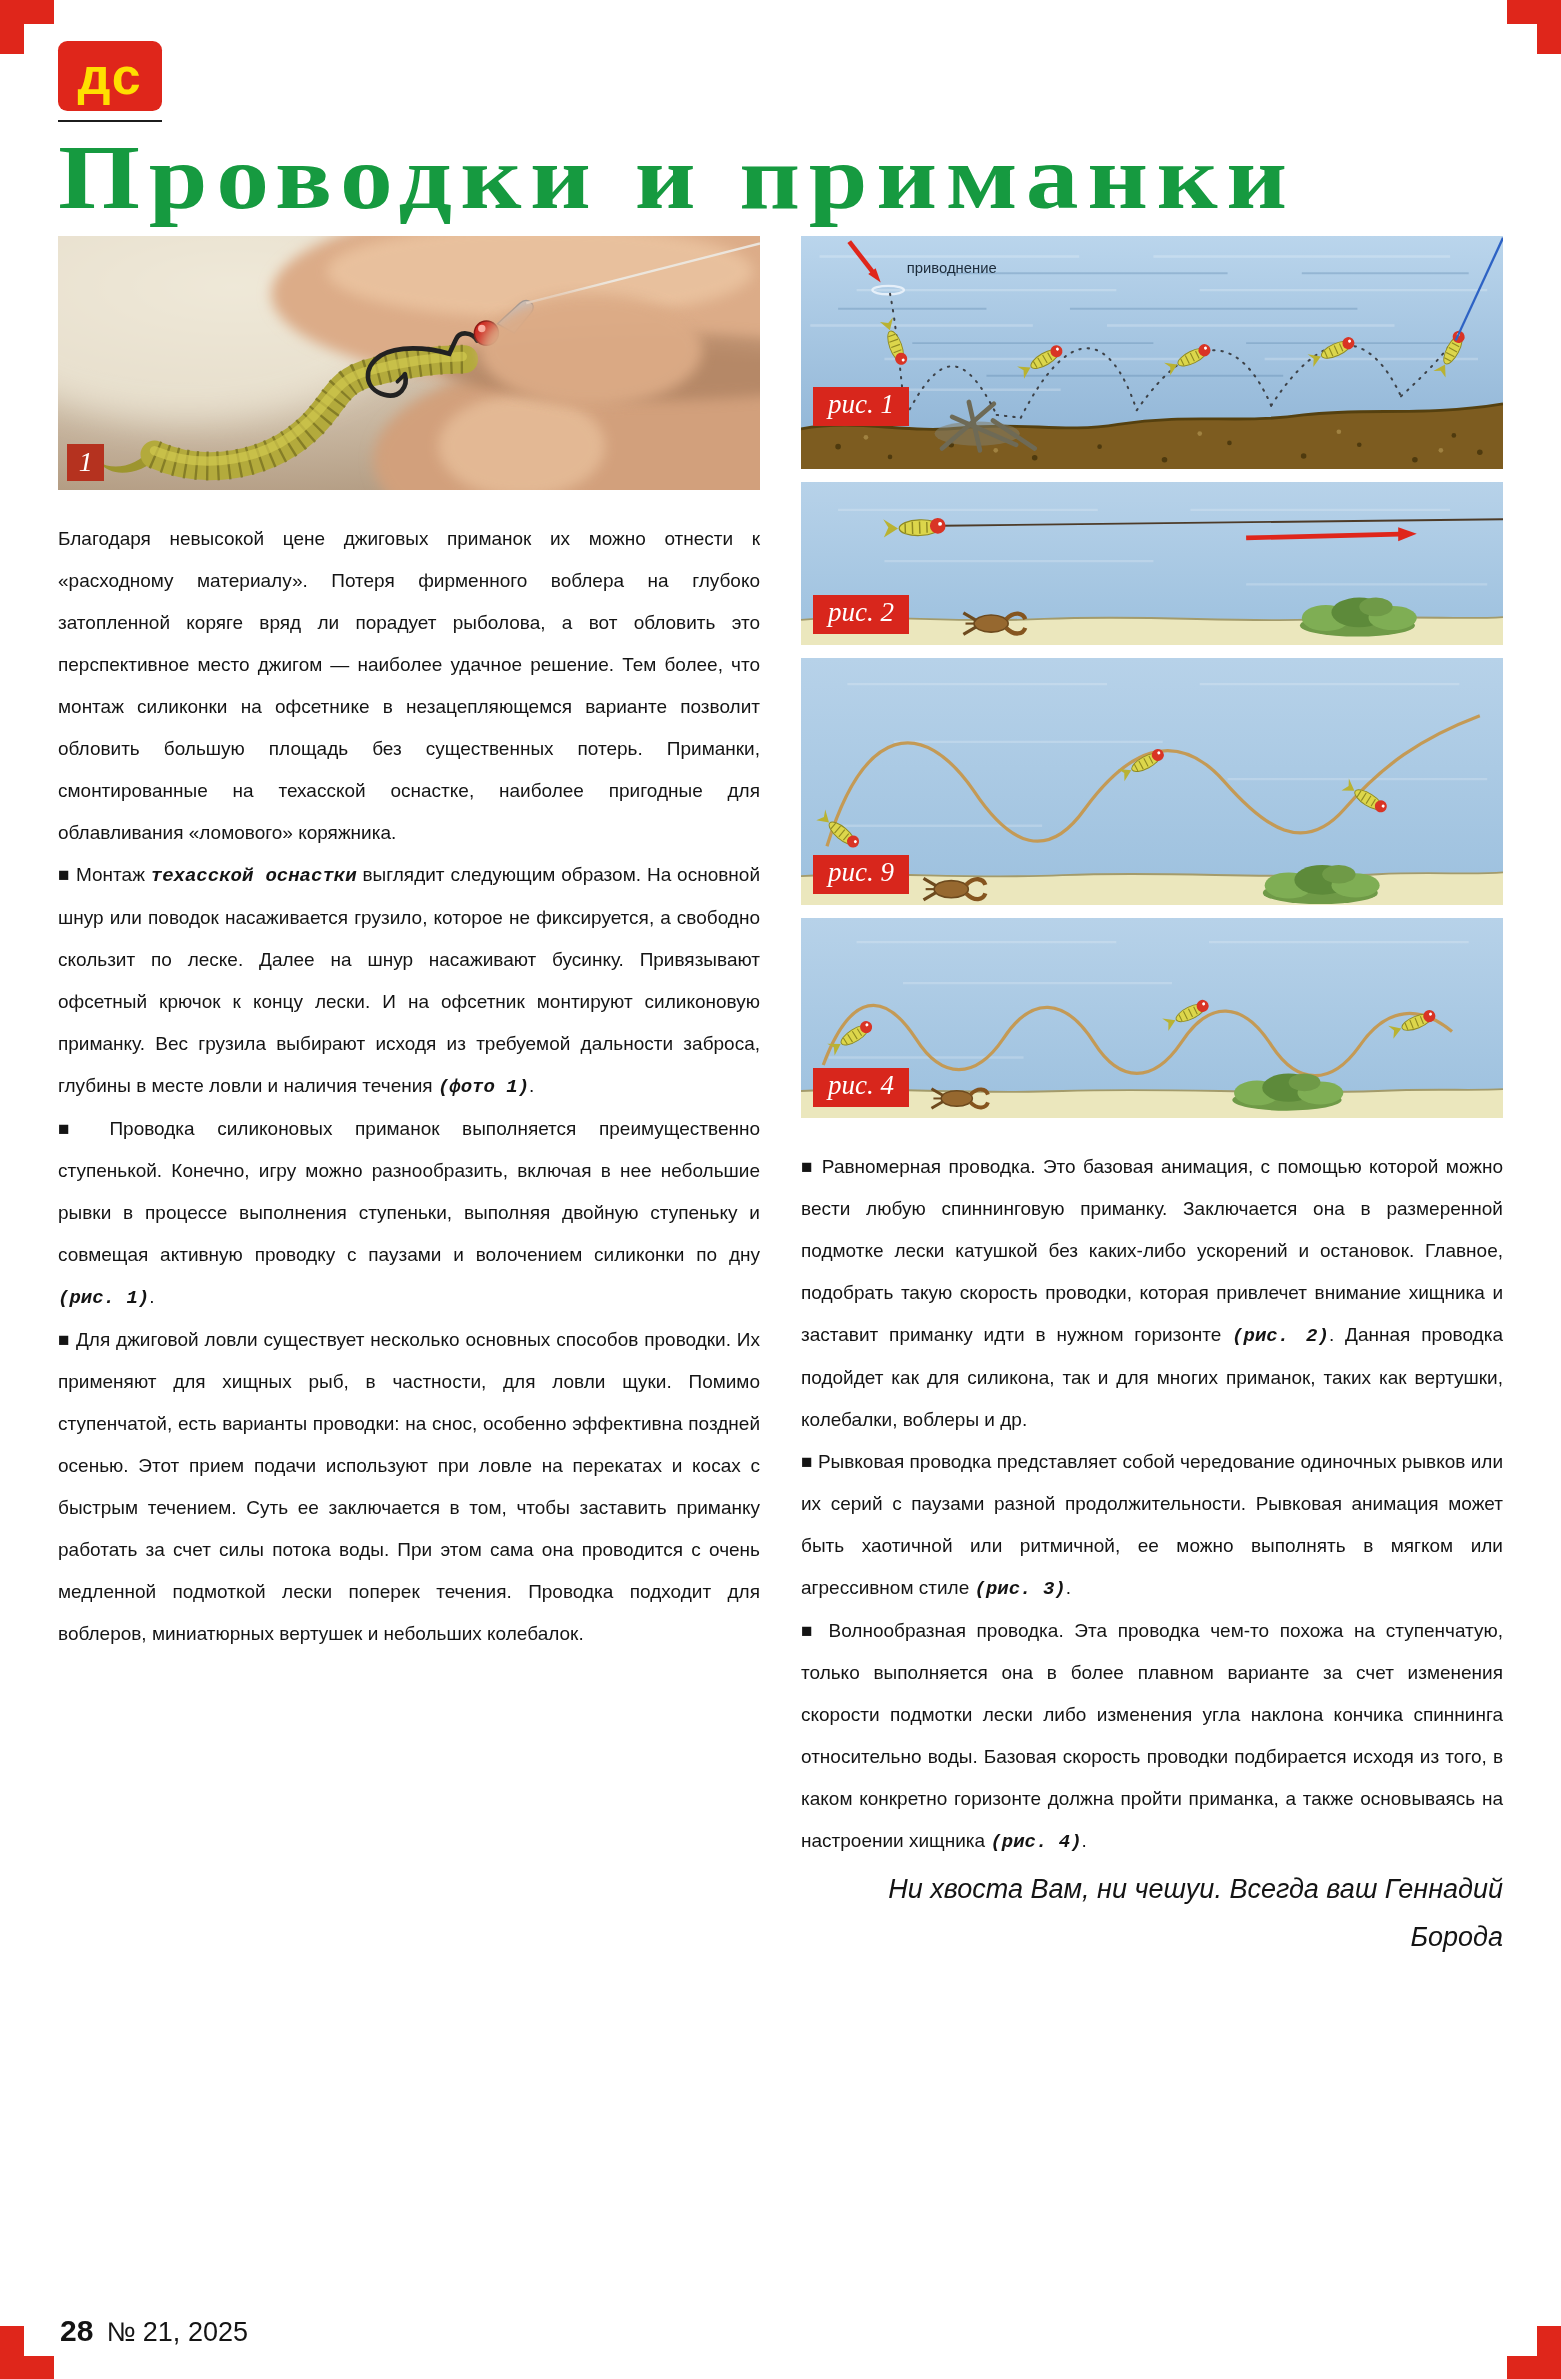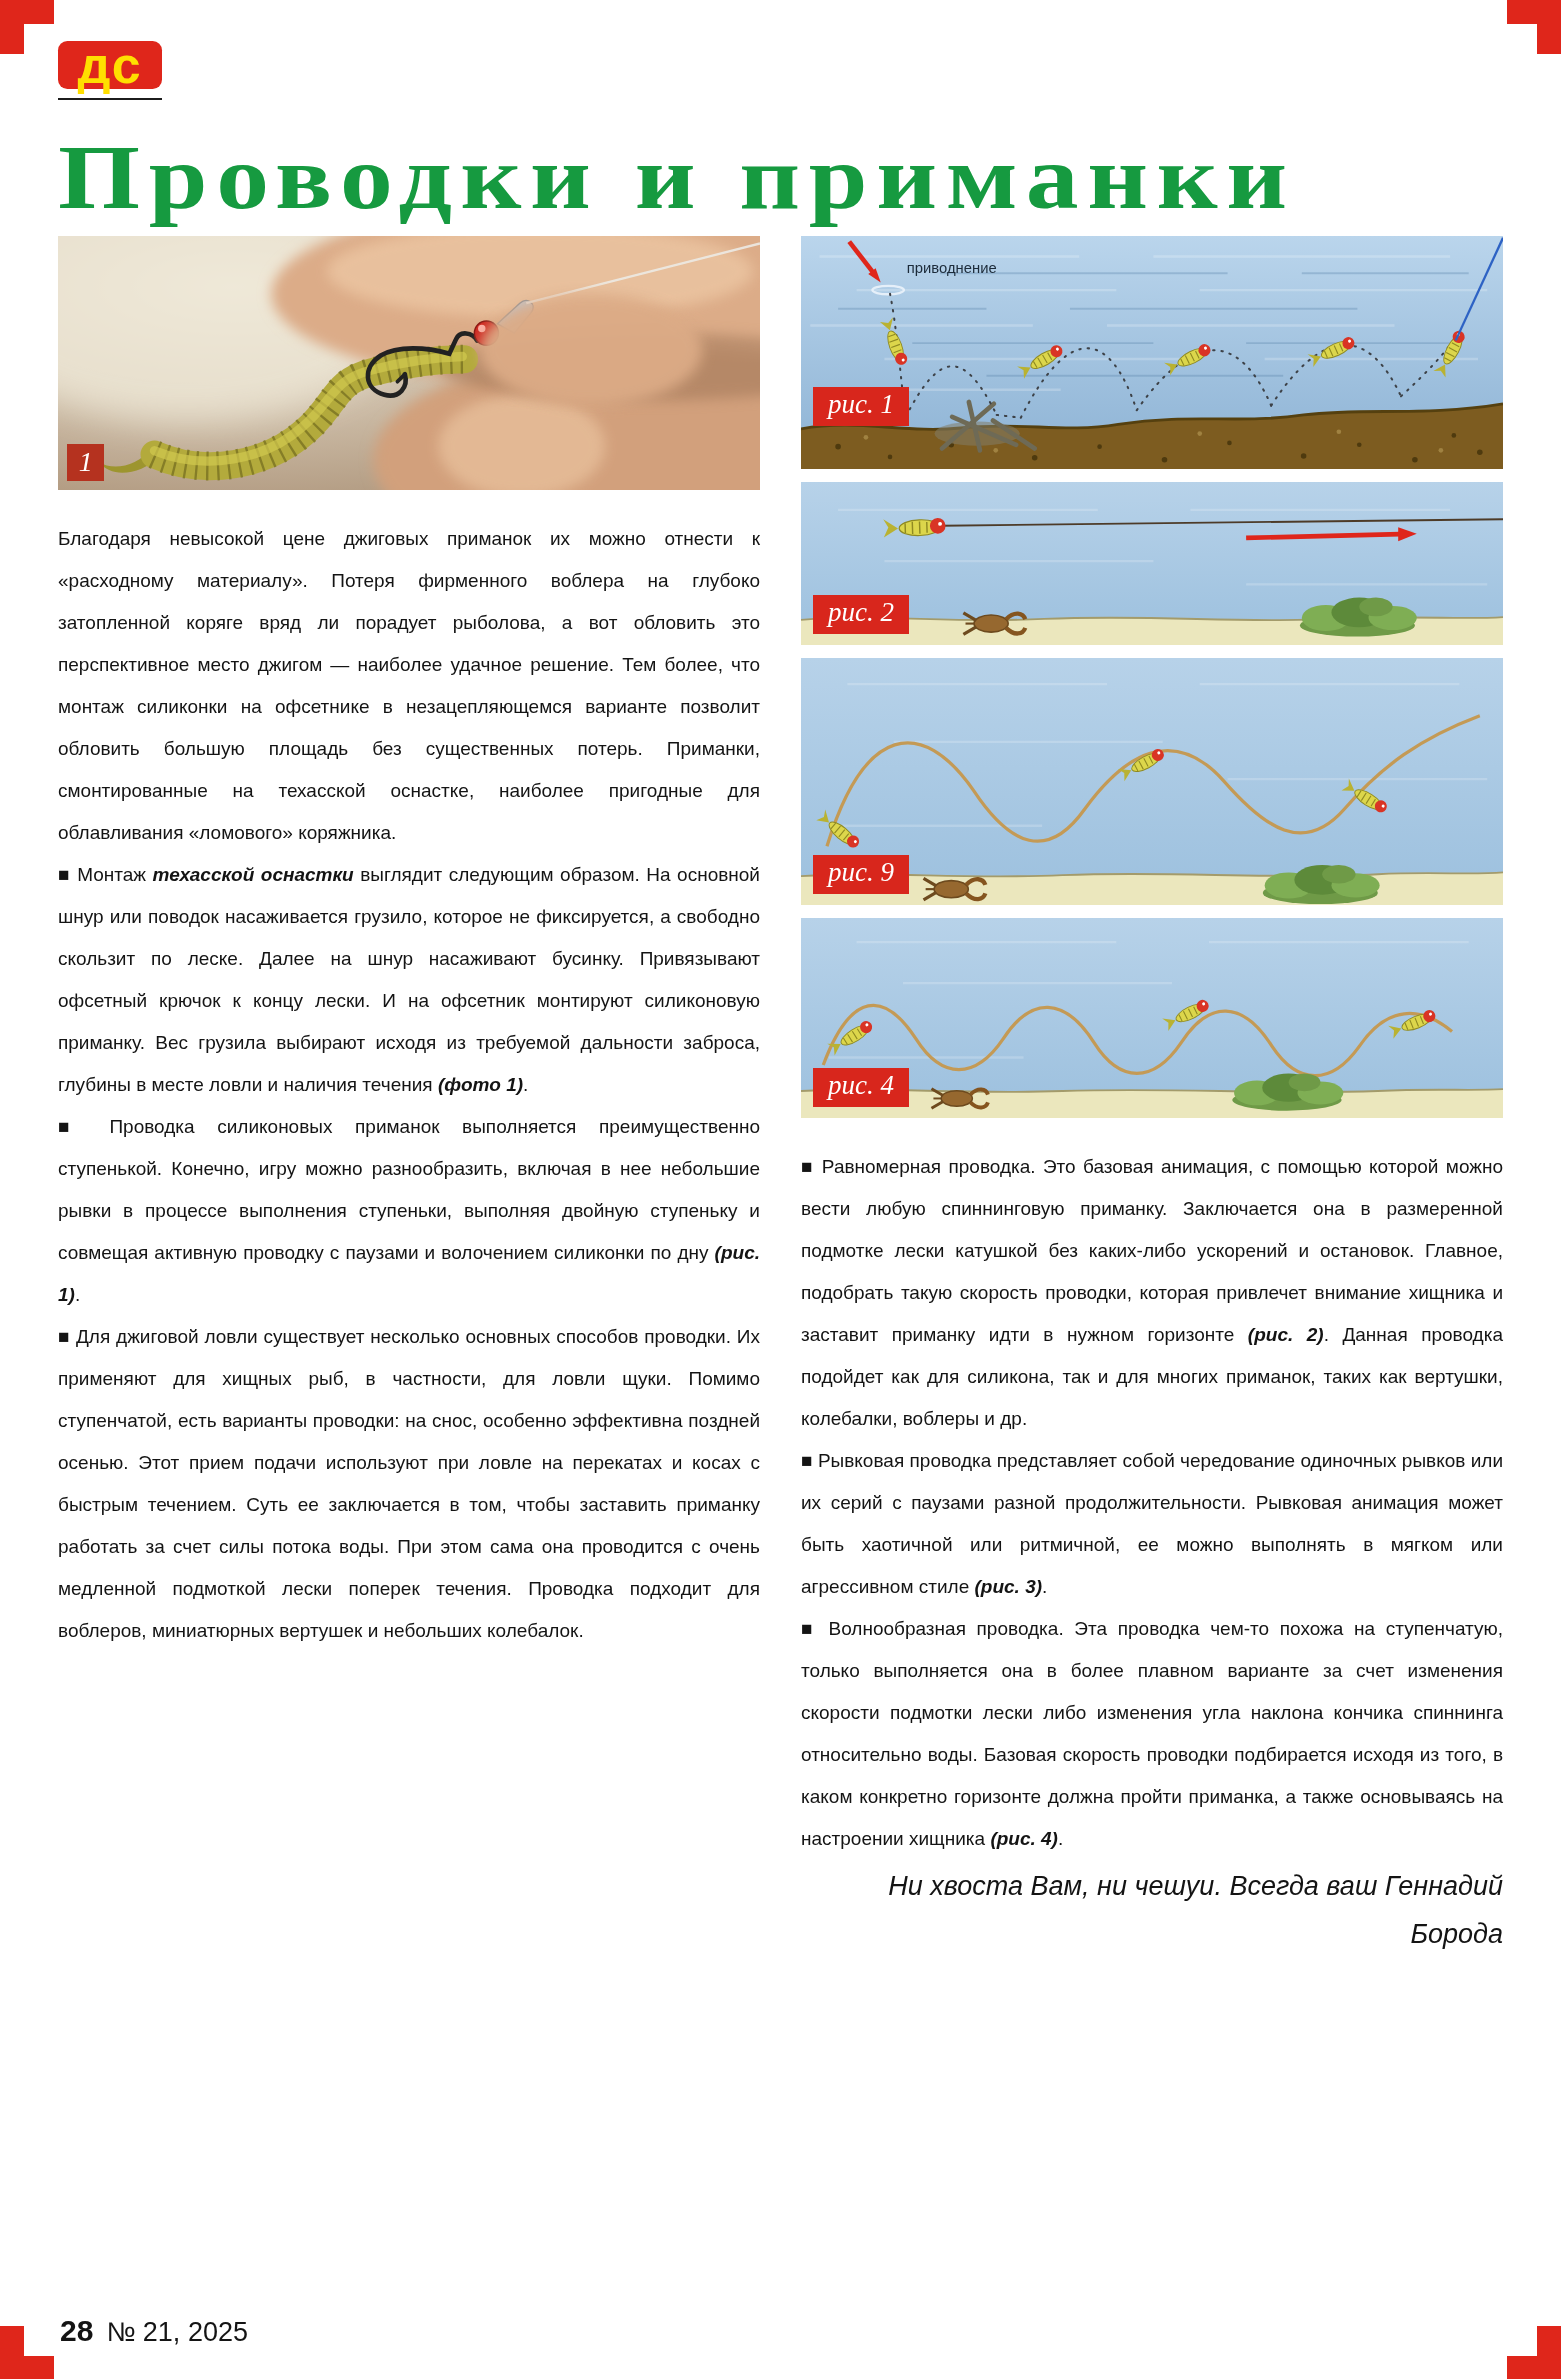--- a/index.html
+++ b/index.html
@@ -9,21 +9,21 @@
   .page{ position:relative; width:1561px; height:2380px; background:#fff; overflow:hidden; }
 
   .corner{ position:absolute; width:54px; height:54px; }
   .corner-tl{ top:0; left:0; border-top:24px solid var(--red); border-left:24px solid var(--red); }
   .corner-tr{ top:0; right:0; border-top:24px solid var(--red); border-right:24px solid var(--red); }
   .corner-bl{ bottom:0; left:0; border-bottom:24px solid var(--red); border-left:24px solid var(--red); }
   .corner-br{ bottom:0; right:0; border-bottom:24px solid var(--red); border-right:24px solid var(--red); }
 
   .header{ position:absolute; top:41px; left:58px; display:flex; align-items:flex-end; gap:18.6px;
            border-bottom:2.8px solid #1c1c1c; padding-bottom:9.3px; }
-  .logo{ width:104px; height:48px; background:var(--red); border-radius:9.3px;
+  .logo{ width:104px; height:70px; background:var(--red); border-radius:9.3px;
          display:flex; align-items:center; justify-content:center; }
   .logo span{ font-weight:bold; font-size:52px; line-height:1; color:var(--yellow); letter-spacing:1.9px; }
   .section-name{ font-family:"Liberation Serif","DejaVu Serif",serif; font-style:italic;
                  font-size:75px; line-height:0.85; color:#111; padding-right:22.4px; }
 
   .article-title{ position:absolute; top:132px; left:58px; white-space:nowrap;
                   font-family:"Liberation Serif","DejaVu Serif",serif; font-weight:bold;
                   font-size:91px; line-height:1; letter-spacing:7.5px; color:var(--green);
                   transform:scaleX(1.16); transform-origin:left top; }
 
@@ -40,21 +40,21 @@
   .fig{ position:relative; overflow:hidden; }
   .fig svg{ display:block; width:100%; height:100%; }
   .fig1{ height:233px; } .fig2{ height:163px; } .fig3{ height:247px; } .fig4{ height:200px; }
   .fig-label{ position:absolute; left:12px; bottom:11.2px; background:var(--figred); color:#fff;
               font-family:"Liberation Serif","DejaVu Serif",serif; font-style:italic;
               font-size:27px; line-height:1.1; padding:2.8px 15px 6.5px; }
   .fig-label-raised{ bottom:43px; }
 
   .body-text{ margin-top:28px; font-size:19px; line-height:42px; text-align:justify; }
   .para{ margin:0; }
-  .b{ font-weight:bold; } .i{ font-style:italic; }
+  .b{ font-weight:bold; } .i{ font-style:italic;font-family:Liberation Mono, monospace; }
   .signoff{ margin-top:1.9px; font-style:italic; font-size:27px; line-height:48px; text-align:right; }
 
   .footer{ position:absolute; left:60px; bottom:32px; display:flex; align-items:baseline; gap:13px; }
   .page-num{ font-size:30px; font-weight:bold; }
   .issue{ font-size:27px; }
 </style>
 </head>
 <body>
 
 <div class="page">

